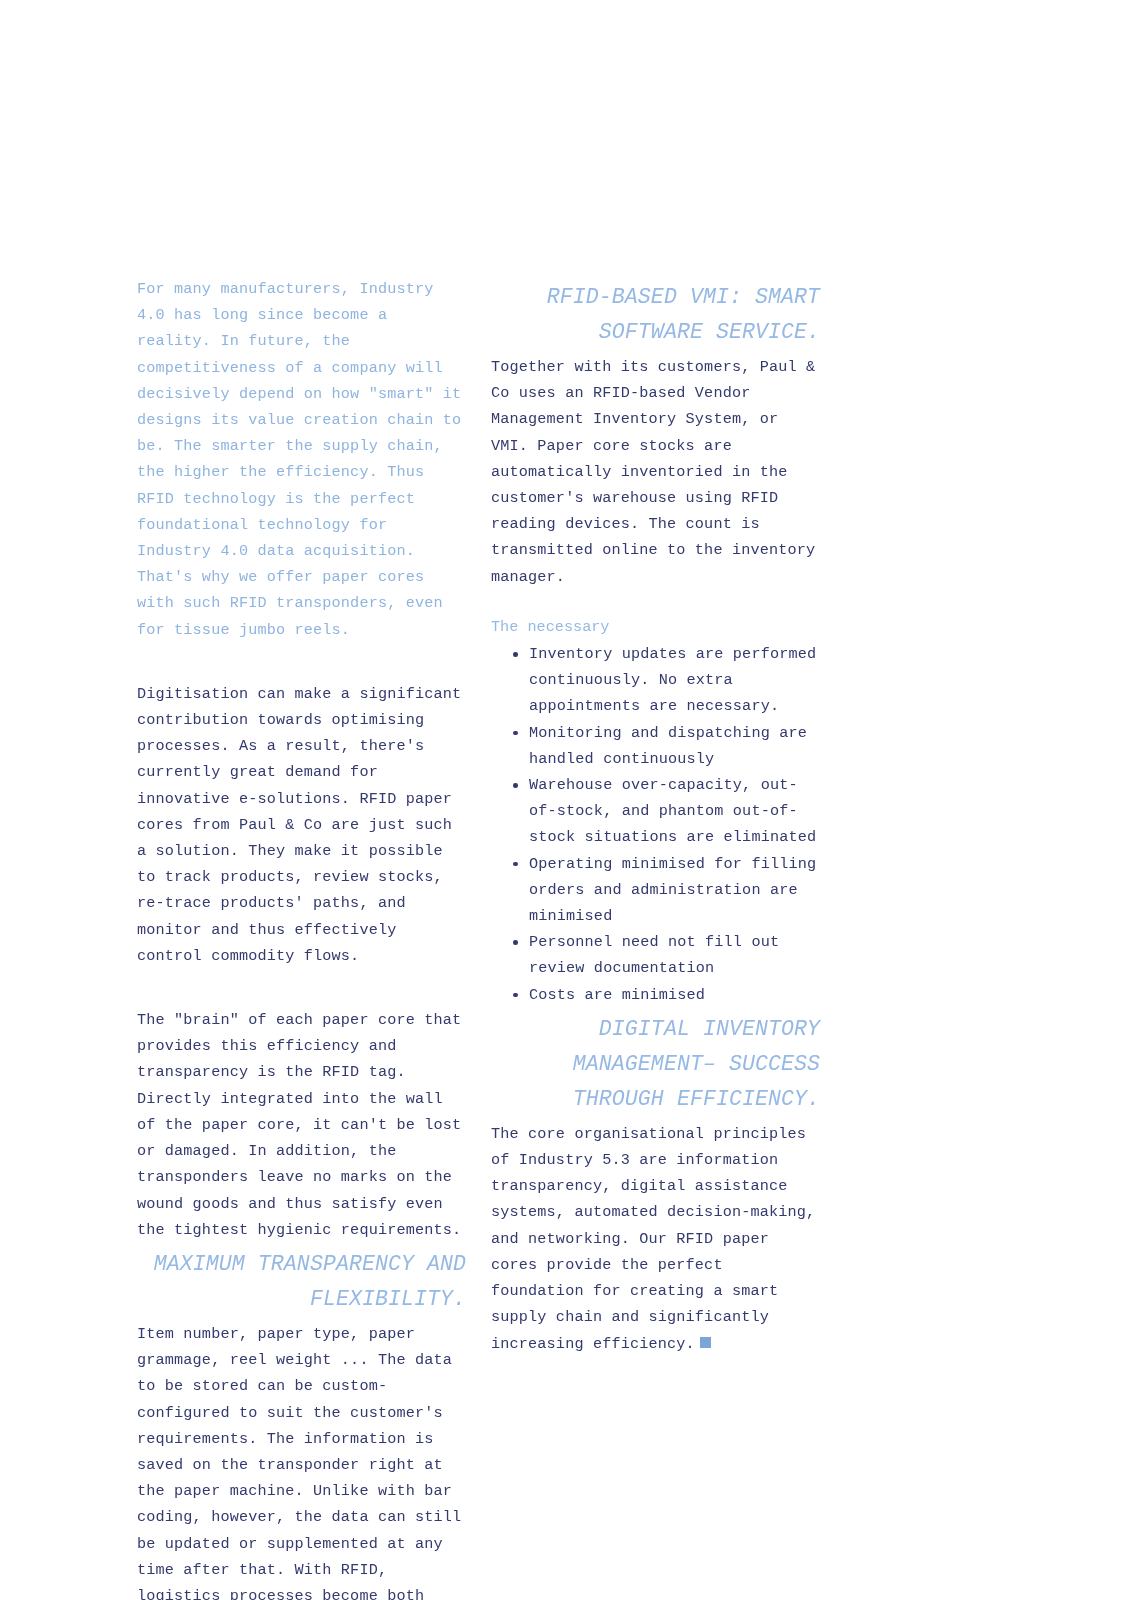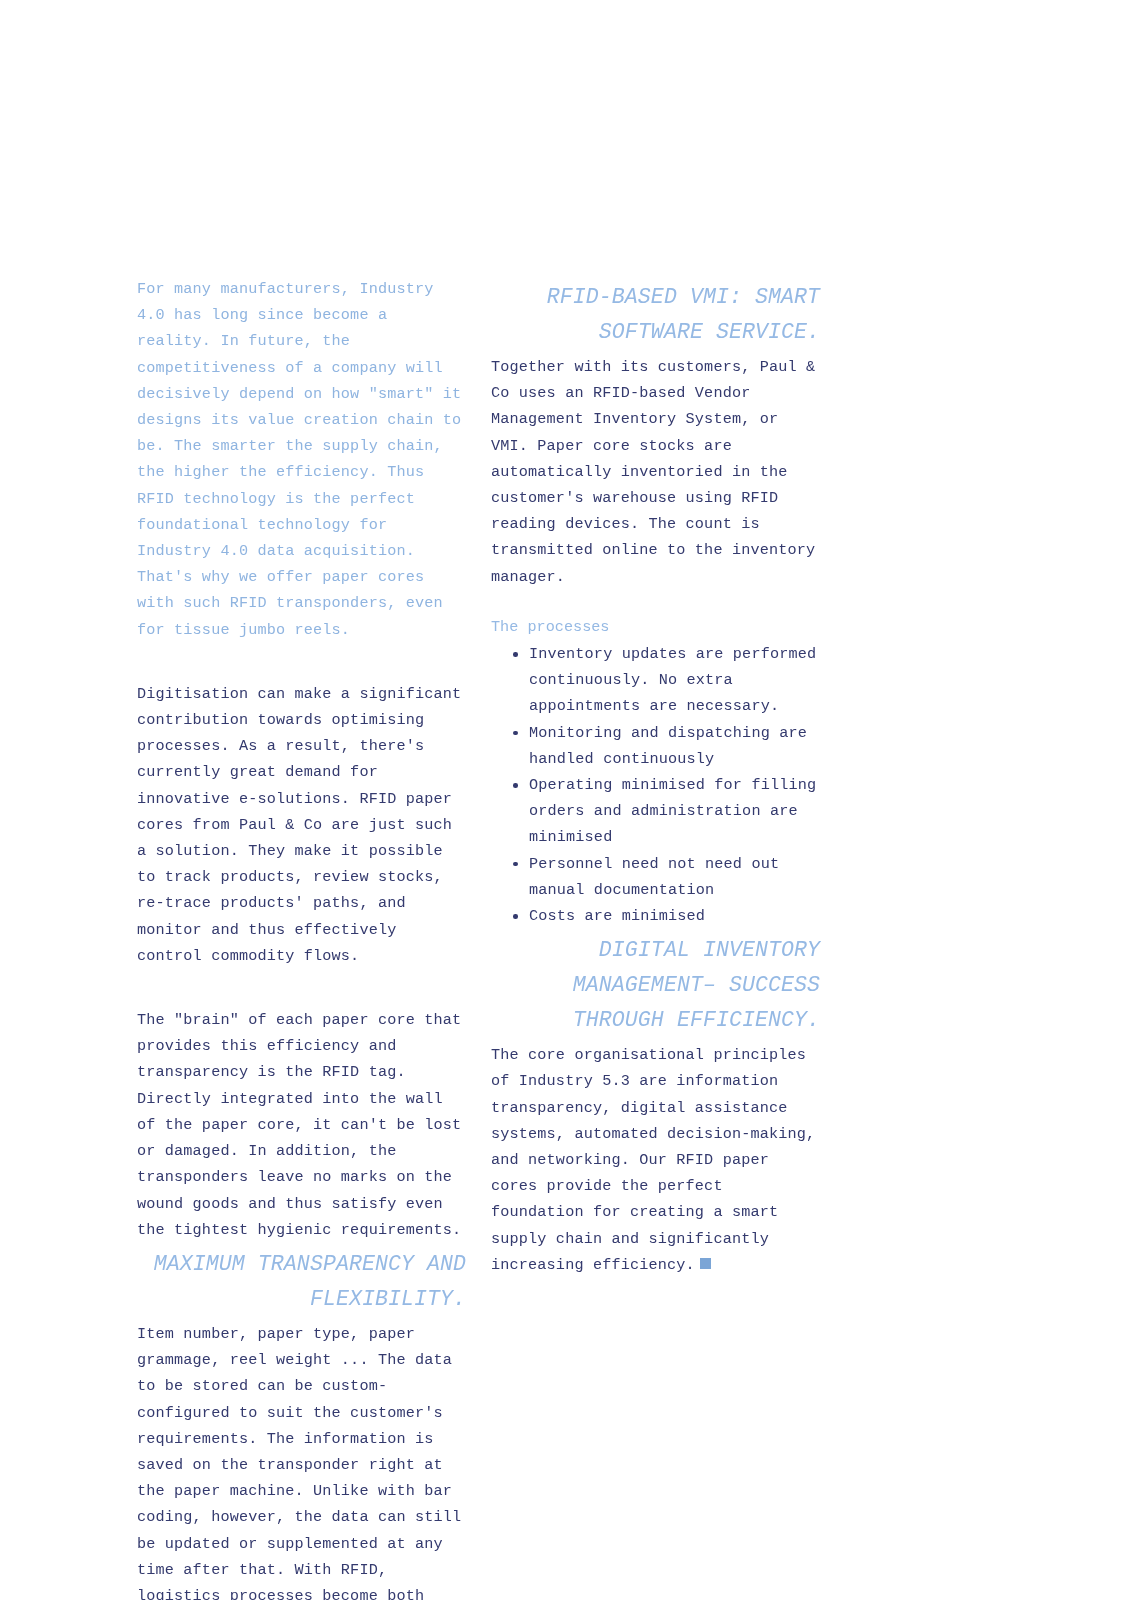--- a/index.html
+++ b/index.html
@@ -153,38 +153,42 @@
 
     </div>
 
     <div class="col">
 
 
       <h2 class="section-heading heading-block-right-1">RFID-BASED VMI: SMART SOFTWARE SERVICE.</h2>
 
       <p class="body-text">Together with its customers, Paul &amp; Co uses an RFID-based Vendor Management Inventory System, or VMI. Paper core stocks are automatically inventoried in the customer's warehouse using RFID reading devices. The count is transmitted online to the inventory manager.</p>
 
-      <p class="benefits-label">The processes</p>
+      <p class="benefits-label">The necessary</p>
 
       <ul class="benefits">
         <li>
           <span class="bullet-dot"></span>
           <span>Inventory updates are performed continuously. No extra appointments are necessary.</span>
         </li>
         <li>
           <span class="bullet-dot"></span>
           <span>Monitoring and dispatching are handled continuously</span>
         </li>
         <li>
           <span class="bullet-dot"></span>
+          <span>Warehouse over-capacity, out-of-stock, and phantom out-of-stock situations are eliminated</span>
+        </li>
+        <li>
+          <span class="bullet-dot"></span>
           <span>Operating minimised for filling orders and administration are minimised</span>
         </li>
         <li>
           <span class="bullet-dot"></span>
-          <span>Personnel need not need out manual documentation</span>
+          <span>Personnel need not fill out review documentation</span>
         </li>
         <li>
           <span class="bullet-dot"></span>
           <span>Costs are minimised</span>
         </li>
       </ul>
 
       <h2 class="section-heading heading-block-right-2">DIGITAL INVENTORY MANAGEMENT– SUCCESS THROUGH EFFICIENCY.</h2>
 
       <p class="body-text"><span>The core organisational principles of Industry 5.3 are information transparency, digital assistance systems, automated decision-making, and networking. Our RFID paper cores provide the perfect foundation for creating a smart supply chain and significantly increasing efficiency.</span><span class="end-mark"></span></p>

